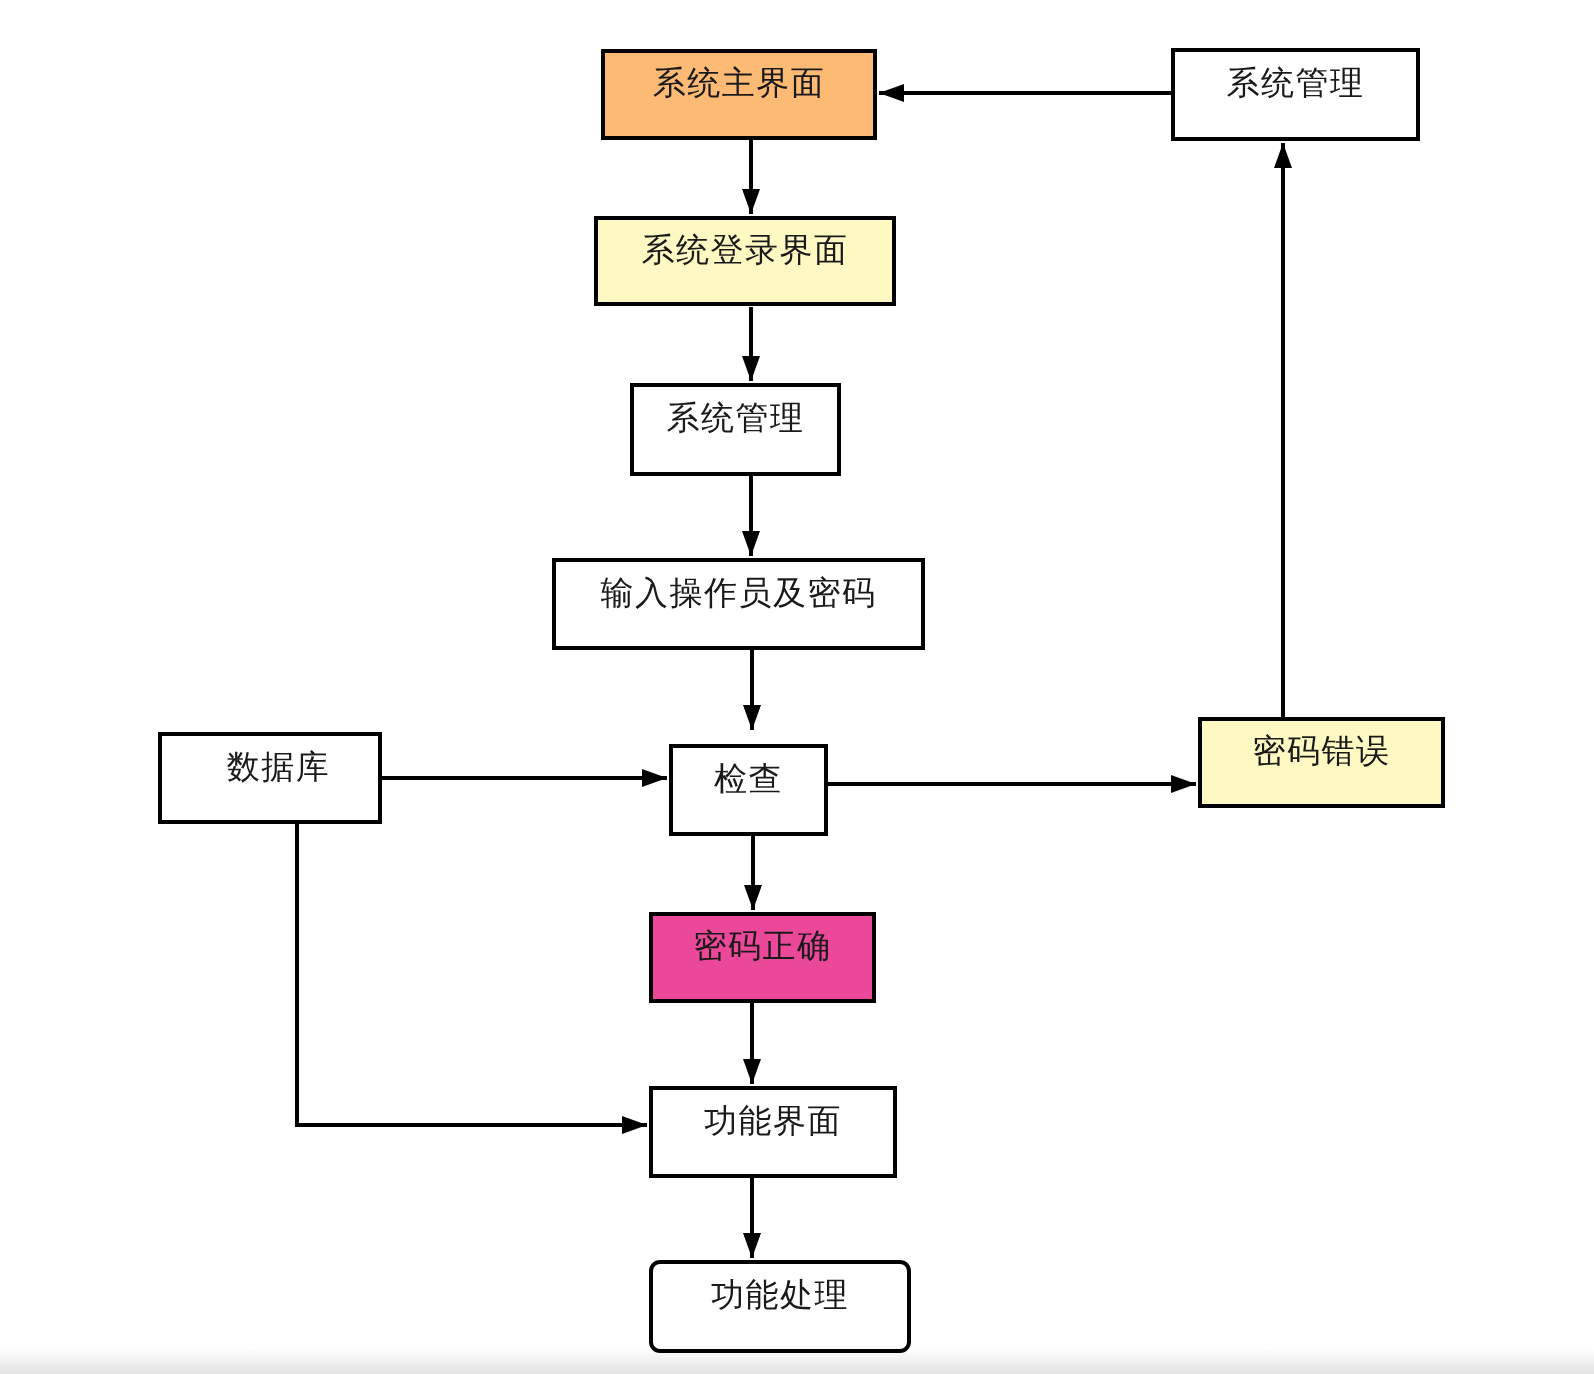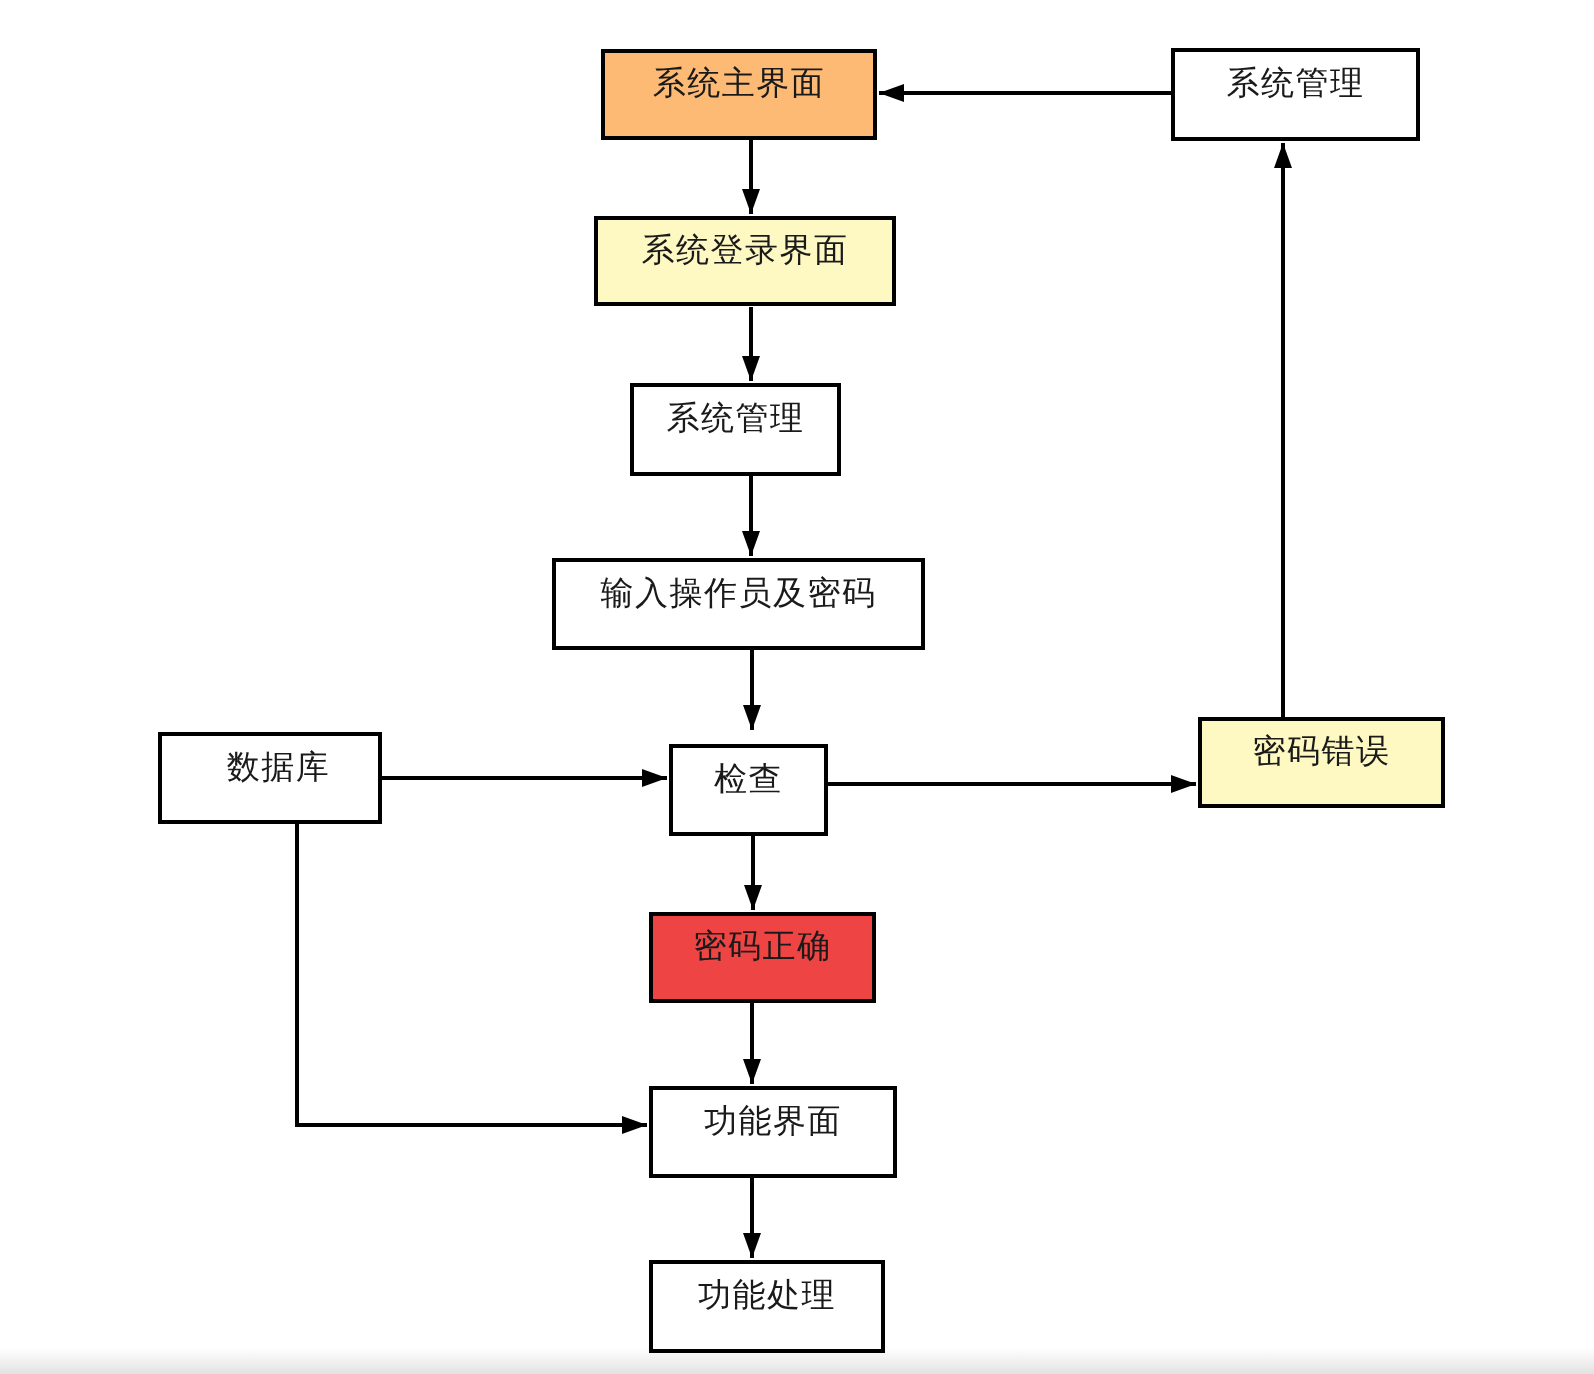--- a/index.html
+++ b/index.html
@@ -89,22 +89,22 @@
     </div>
     <div class="node" style="left: 158px; top: 732px; width: 224px; height: 92px; border-color: rgb(0, 0, 0); background: rgb(255, 255, 255); padding-left: 17px;">
       <span class="node-label" style="color: rgb(26, 26, 26);">数据库</span>
     </div>
     <div class="node" style="left: 669px; top: 732px; width: 159px; height: 92px; border-color: rgb(0, 0, 0); background: rgb(255, 255, 255); margin-top: 12px;">
       <span class="node-label" style="color: rgb(26, 26, 26);">检查</span>
     </div>
     <div class="node" style="left: 1198px; top: 717px; width: 247px; height: 91px; border-color: rgb(0, 0, 0); background: #fef9c3;">
       <span class="node-label" style="color: rgb(26, 26, 26);">密码错误</span>
     </div>
-    <div class="node" style="left: 649px; top: 912px; width: 227px; height: 91px; border-color: rgb(0, 0, 0); background: #ef4444;">
+    <div class="node" style="left: 649px; top: 912px; width: 227px; height: 91px; border-color: rgb(0, 0, 0); background: #ec4899;">
       <span class="node-label" style="color: rgb(26, 26, 26);">密码正确</span>
     </div>
     <div class="node" style="left: 649px; top: 1086px; width: 248px; height: 92px; border-color: rgb(0, 0, 0); background: rgb(255, 255, 255);">
       <span class="node-label" style="color: rgb(26, 26, 26);">功能界面</span>
     </div>
-    <div class="node" style="left: 649px; top: 1260px; width: 236px; height: 93px; border-color: rgb(0, 0, 0); background: rgb(255, 255, 255);">
+    <div class="node" style="left: 649px; top: 1260px; width: 262px; height: 93px; border-color: rgb(0, 0, 0); background: rgb(255, 255, 255); border-radius: 11px;">
       <span class="node-label" style="color: rgb(26, 26, 26);">功能处理</span>
     </div>
   </div>
 
 </body></html>

